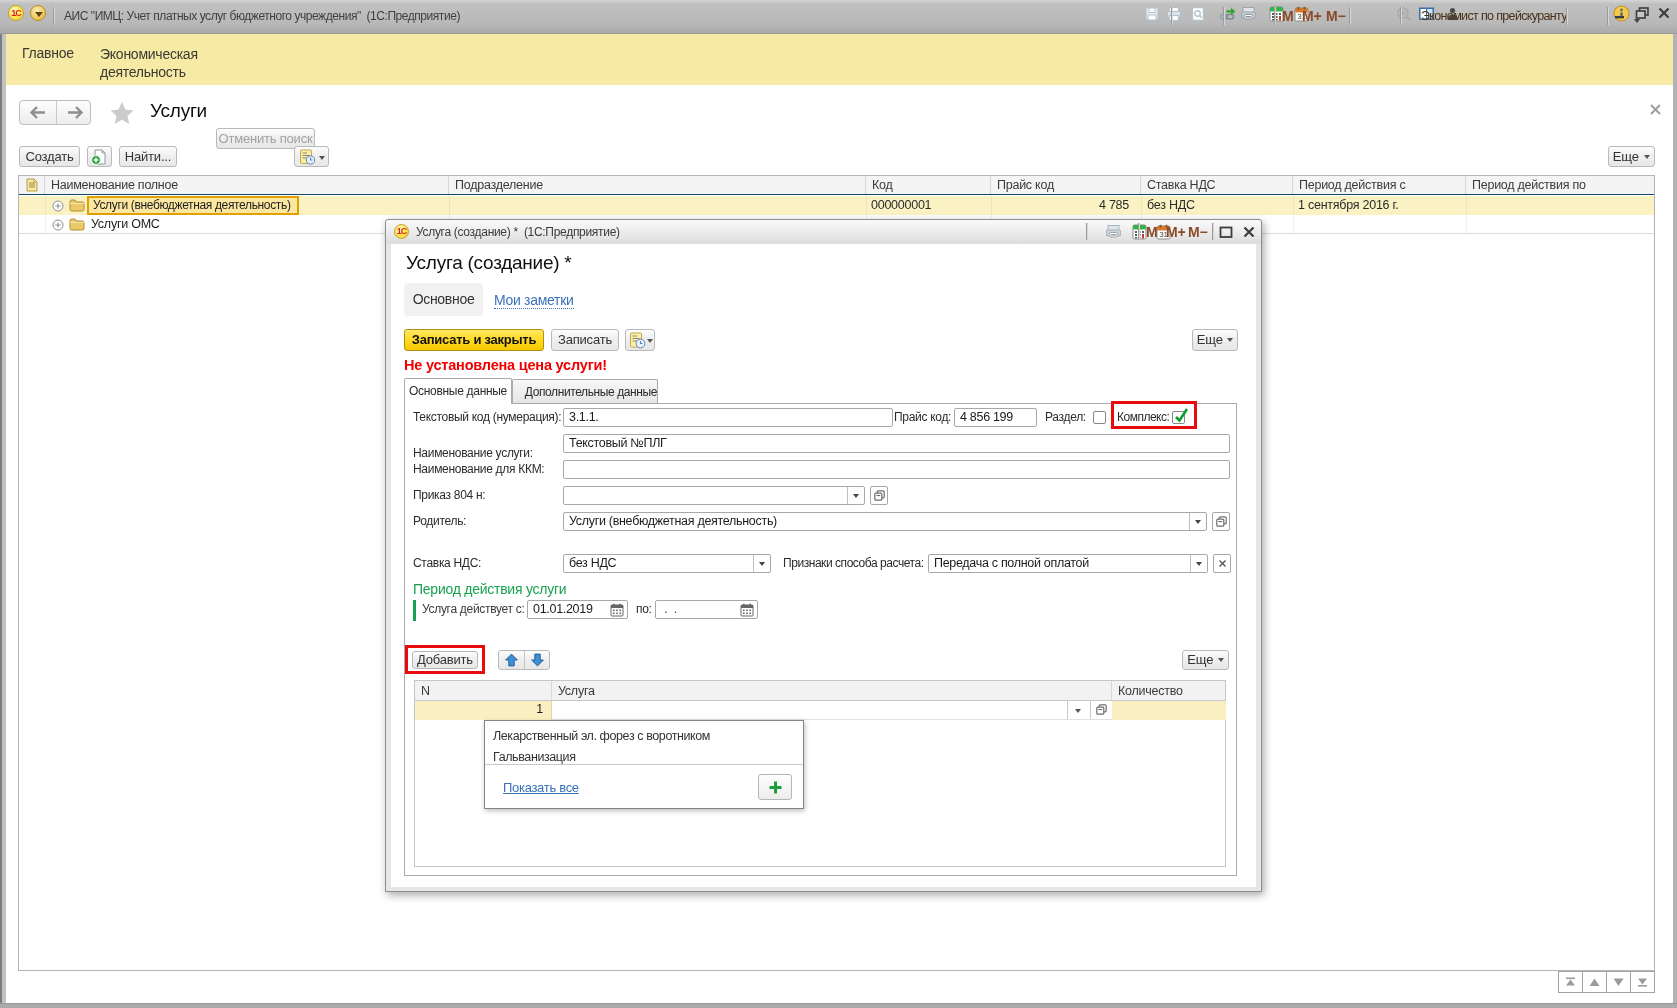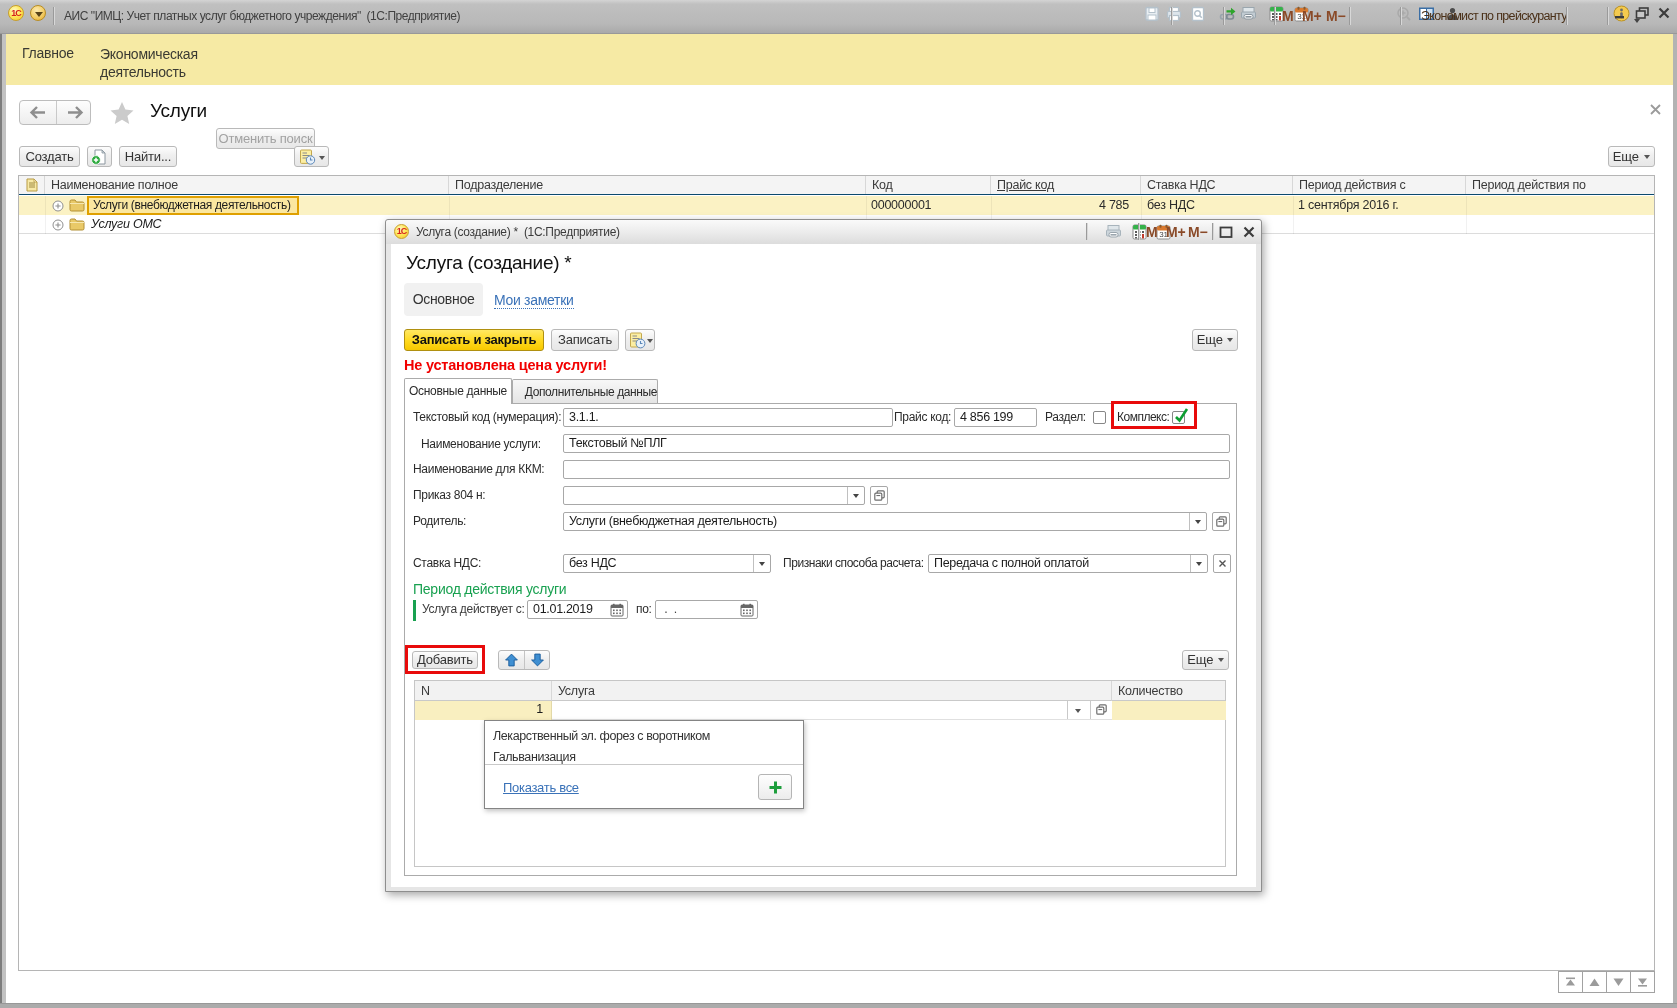--- a/index.html
+++ b/index.html
@@ -271,21 +271,21 @@
               <g stroke="#a08a40" stroke-width="1">
                 <line x1="4" y1="5" x2="10" y2="5"></line>
                 <line x1="4" y1="7" x2="10" y2="7"></line>
                 <line x1="4" y1="9" x2="10" y2="9"></line>
               </g>
             </svg>
         </div>
         <div class="hcell" style="left:26px;width:404px;">Наименование полное</div>
         <div class="hcell" style="left:430px;width:417px;">Подразделение</div>
         <div class="hcell" style="left:847px;width:125px;">Код</div>
-        <div class="hcell" style="left:972px;width:150px;text-decoration:underline;">Прайс код</div>
+        <div class="hcell" style="left:972px;width:150px;">Прайс код</div>
         <div class="hcell" style="left:1122px;width:152px;">Ставка НДС</div>
         <div class="hcell" style="left:1274px;width:173px;">Период действия с</div>
         <div class="hcell" style="left:1447px;width:188px;border-right:none;">Период действия по</div>
       </div>
       <div class="row" style="top:20px;height:19px;background:#fbf2c4;">
           <div class="abs" style="left:26px;top:0;width:1px;height:19px;background:rgba(0,0,0,0.055);"></div>
           <div class="abs" style="left:430px;top:0;width:1px;height:19px;background:rgba(0,0,0,0.055);"></div>
           <div class="abs" style="left:847px;top:0;width:1px;height:19px;background:rgba(0,0,0,0.055);"></div>
           <div class="abs" style="left:972px;top:0;width:1px;height:19px;background:rgba(0,0,0,0.055);"></div>
           <div class="abs" style="left:1122px;top:0;width:1px;height:19px;background:rgba(0,0,0,0.055);"></div>
@@ -314,21 +314,21 @@
           <div class="abs" style="left:1274px;top:0;width:1px;height:19px;background:rgba(0,0,0,0.055);"></div>
           <div class="abs" style="left:1447px;top:0;width:1px;height:19px;background:rgba(0,0,0,0.055);"></div>
         <svg class="abs" style="left:33px;top:4px;" width="12" height="12" viewBox="0 0 12 12">
             <circle cx="6" cy="6" r="5" fill="#fff" stroke="#8f8f8f"></circle>
             <path d="M6 3.4 v5.2 M3.4 6 h5.2" stroke="#8f8f8f" stroke-width="1.1"></path>
           </svg>
         <svg class="abs" style="left:50px;top:3px;" width="16" height="13" viewBox="0 0 16 13">
             <path d="M1 2.5 q0-1.5 1.5-1.5 h3.5 l1.5 2 h6 q1.5 0 1.5 1.5 v6 q0 1.5-1.5 1.5 h-11 q-1.5 0-1.5-1.5 z" fill="#e9c968" stroke="#b28f35"></path>
             <path d="M1 4.5 h14" stroke="#f6e7b0" stroke-width="1"></path>
           </svg>
-        <div class="abs" style="left:72px;top:2px;color:#1c1c1c;font-style:italic;">Услуги ОМС</div>
+        <div class="abs" style="left:72px;top:2px;color:#1c1c1c;">Услуги ОМС</div>
       </div>
     </div>
 
     <div class="bnav" style="left:1558px;"><svg style="margin:4px 0 0 5px;" width="13" height="12" viewBox="0 0 13 12">
           <rect x="2" y="1.5" width="9" height="1.6" fill="#9b9b9b"></rect>
           <path d="M6.5 3.5 L11 9.5 H2 Z" fill="#9b9b9b"></path>
         </svg></div>
     <div class="bnav" style="left:1582px;"><svg style="margin:5px 0 0 5px;" width="13" height="11" viewBox="0 0 13 11">
           <path d="M6.5 1.5 L11.5 9 H1.5 Z" fill="#9b9b9b"></path>
         </svg></div>
@@ -427,21 +427,21 @@
       <div class="lbl" style="left:654px;top:164px;">Раздел:</div>
       <div class="abs" style="left:702px;top:167px;width:13px;height:13px;background:#fff;border:1px solid #878787;border-radius:2px;"></div>
       <div class="redbox" style="left:720px;top:157px;width:86px;height:28px;border-width:3px;"></div>
       <div class="lbl" style="left:726px;top:164px;letter-spacing:-0.5px;">Комплекс:</div>
       <div class="abs" style="left:781px;top:167px;width:13px;height:13px;background:#fff;border:1px solid #878787;border-radius:2px;">
         <svg class="abs" style="left:1px;top:-5px;" width="15" height="17" viewBox="0 0 15 17">
             <path d="M2 10 L5.5 13.5 L13 2" stroke="#0d9e31" stroke-width="2.6" fill="none"></path>
           </svg>
       </div>
 
-      <div class="lbl" style="left:22px;top:191px;margin-left:8px;">Наименование услуги:</div>
+      <div class="lbl" style="left:22px;top:200px;">Наименование услуги:</div>
       <div class="inp" style="left:172px;top:190px;width:667px;">Текстовый №ПЛГ</div>
 
       <div class="lbl" style="left:22px;top:216px;">Наименование для ККМ:</div>
       <div class="inp" style="left:172px;top:216px;width:667px;"></div>
 
       <div class="lbl" style="left:22px;top:242px;">Приказ 804 н:</div>
       <div class="inp" style="left:172px;top:242px;width:302px;">
           <span class="combo-a"></span>
         </div>
       <div class="sqbtn" style="left:479px;top:242px;"><svg style="margin:3px 0 0 3px;" width="11" height="11" viewBox="0 0 11 11">

